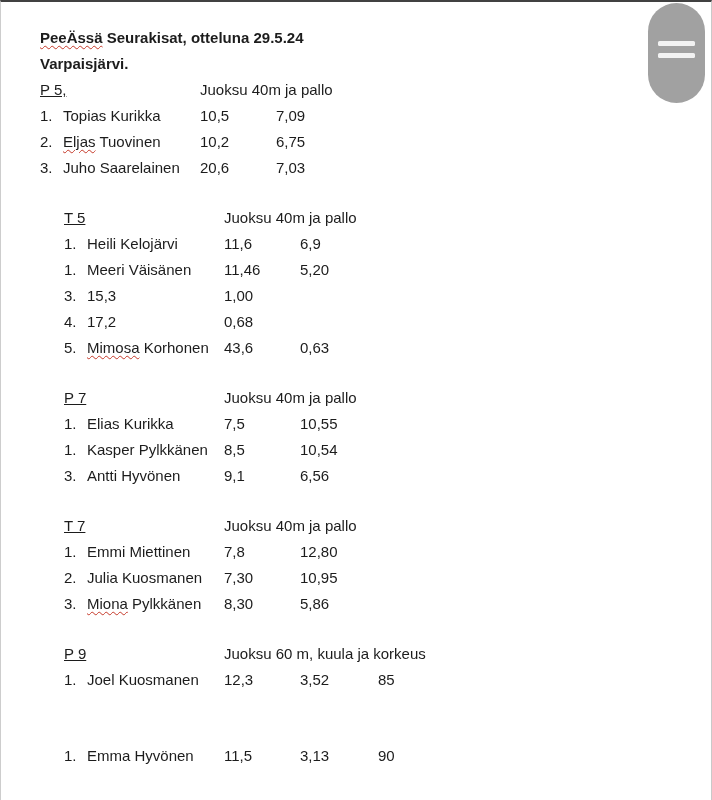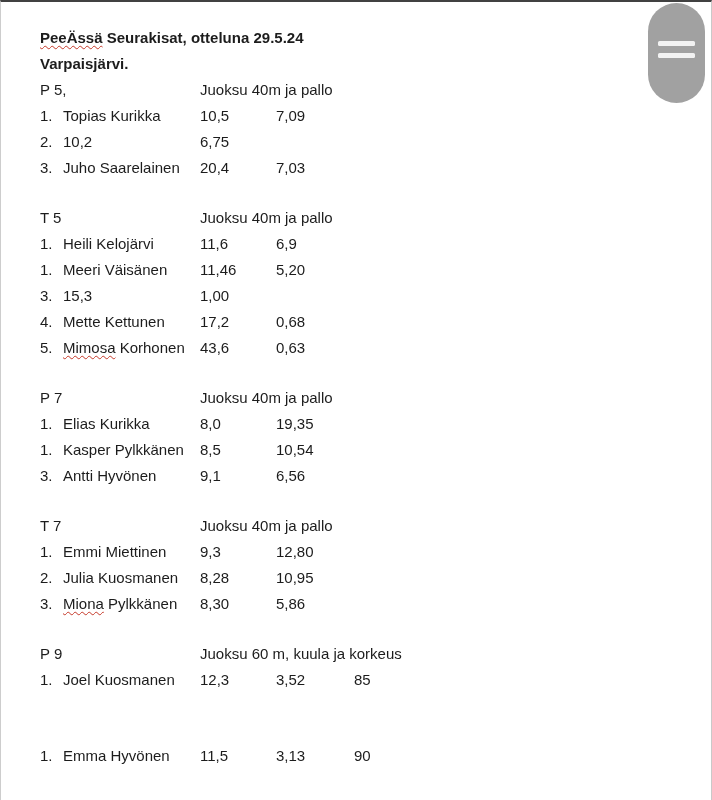--- a/index.html
+++ b/index.html
@@ -19,23 +19,23 @@
     padding:23px 8px 0 39px;
     font-size:15px;
   }
   .line{height:26px;line-height:26px;white-space:pre;}
   .doc-title{font-weight:700;}
   .grid-row{
     display:grid;
     grid-template-columns:23px 137px 76px 78px 1fr;
     height:26px;line-height:26px;
   }
-  .section:not(:first-child){margin-top:24px;}
+  .section:not(:first-child){margin-top:24px;margin-left:24px;}
   .name-cell{white-space:pre;}
-  .col-span-label{grid-column:1 / 3;white-space:pre;}
+  .col-span-label{grid-column:1 / 3;white-space:pre;text-decoration:underline;}
   .col-span-events{grid-column:3 / 6;white-space:pre;}
   .wavy{
     text-decoration-line:underline;
     text-decoration-style:wavy;
     text-decoration-color:#c53929;
     text-decoration-thickness:1px;
     text-underline-offset:2px;
   }
   .menu-pill{
     position:absolute;top:1px;right:6px;
@@ -75,28 +75,29 @@
         </div>
         <div class="grid-row">
           <span>1.</span>
           <span class="name-cell"><span>Topias Kurikka</span><span class="wavy"></span><span></span></span>
           <span>10,5</span>
           <span>7,09</span>
           <span></span>
         </div>
         <div class="grid-row">
           <span>2.</span>
+          <span class="name-cell"><span></span><span class="wavy">Eljas</span><span> Tuovinen</span></span>
           <span>10,2</span>
           <span>6,75</span>
           <span></span>
         </div>
         <div class="grid-row">
           <span>3.</span>
           <span class="name-cell"><span>Juho Saarelainen</span><span class="wavy"></span><span></span></span>
-          <span>20,4</span>
+          <span>20,6</span>
           <span>7,03</span>
           <span></span>
         </div>
       </section>
       <section class="section">
         <div class="grid-row">
           <span class="col-span-label">T 5</span>
           <span class="col-span-events">Juoksu 40m ja pallo</span>
         </div>
         <div class="grid-row">
@@ -114,43 +115,42 @@
           <span></span>
         </div>
         <div class="grid-row">
           <span>3.</span>
           <span>15,3</span>
           <span>1,00</span>
           <span></span>
         </div>
         <div class="grid-row">
           <span>4.</span>
-          <span class="name-cell"><span>Mette Kettunen</span><span class="wavy"></span><span></span></span>
           <span>17,2</span>
           <span>0,68</span>
           <span></span>
         </div>
         <div class="grid-row">
           <span>5.</span>
           <span class="name-cell"><span></span><span class="wavy">Mimosa</span><span> Korhonen</span></span>
           <span>43,6</span>
           <span>0,63</span>
           <span></span>
         </div>
       </section>
       <section class="section">
         <div class="grid-row">
           <span class="col-span-label">P 7</span>
           <span class="col-span-events">Juoksu 40m ja pallo</span>
         </div>
         <div class="grid-row">
           <span>1.</span>
           <span class="name-cell"><span>Elias Kurikka</span><span class="wavy"></span><span></span></span>
-          <span>8,0</span>
-          <span>19,35</span>
+          <span>7,5</span>
+          <span>10,55</span>
           <span></span>
         </div>
         <div class="grid-row">
           <span>1.</span>
           <span class="name-cell"><span>Kasper Pylkkänen</span><span class="wavy"></span><span></span></span>
           <span>8,5</span>
           <span>10,54</span>
           <span></span>
         </div>
         <div class="grid-row">
@@ -162,28 +162,28 @@
         </div>
       </section>
       <section class="section">
         <div class="grid-row">
           <span class="col-span-label">T 7</span>
           <span class="col-span-events">Juoksu 40m ja pallo</span>
         </div>
         <div class="grid-row">
           <span>1.</span>
           <span class="name-cell"><span>Emmi Miettinen</span><span class="wavy"></span><span></span></span>
-          <span>9,3</span>
+          <span>7,8</span>
           <span>12,80</span>
           <span></span>
         </div>
         <div class="grid-row">
           <span>2.</span>
           <span class="name-cell"><span>Julia Kuosmanen</span><span class="wavy"></span><span></span></span>
-          <span>8,28</span>
+          <span>7,30</span>
           <span>10,95</span>
           <span></span>
         </div>
         <div class="grid-row">
           <span>3.</span>
           <span class="name-cell"><span></span><span class="wavy">Miona</span><span> Pylkkänen</span></span>
           <span>8,30</span>
           <span>5,86</span>
           <span></span>
         </div>

